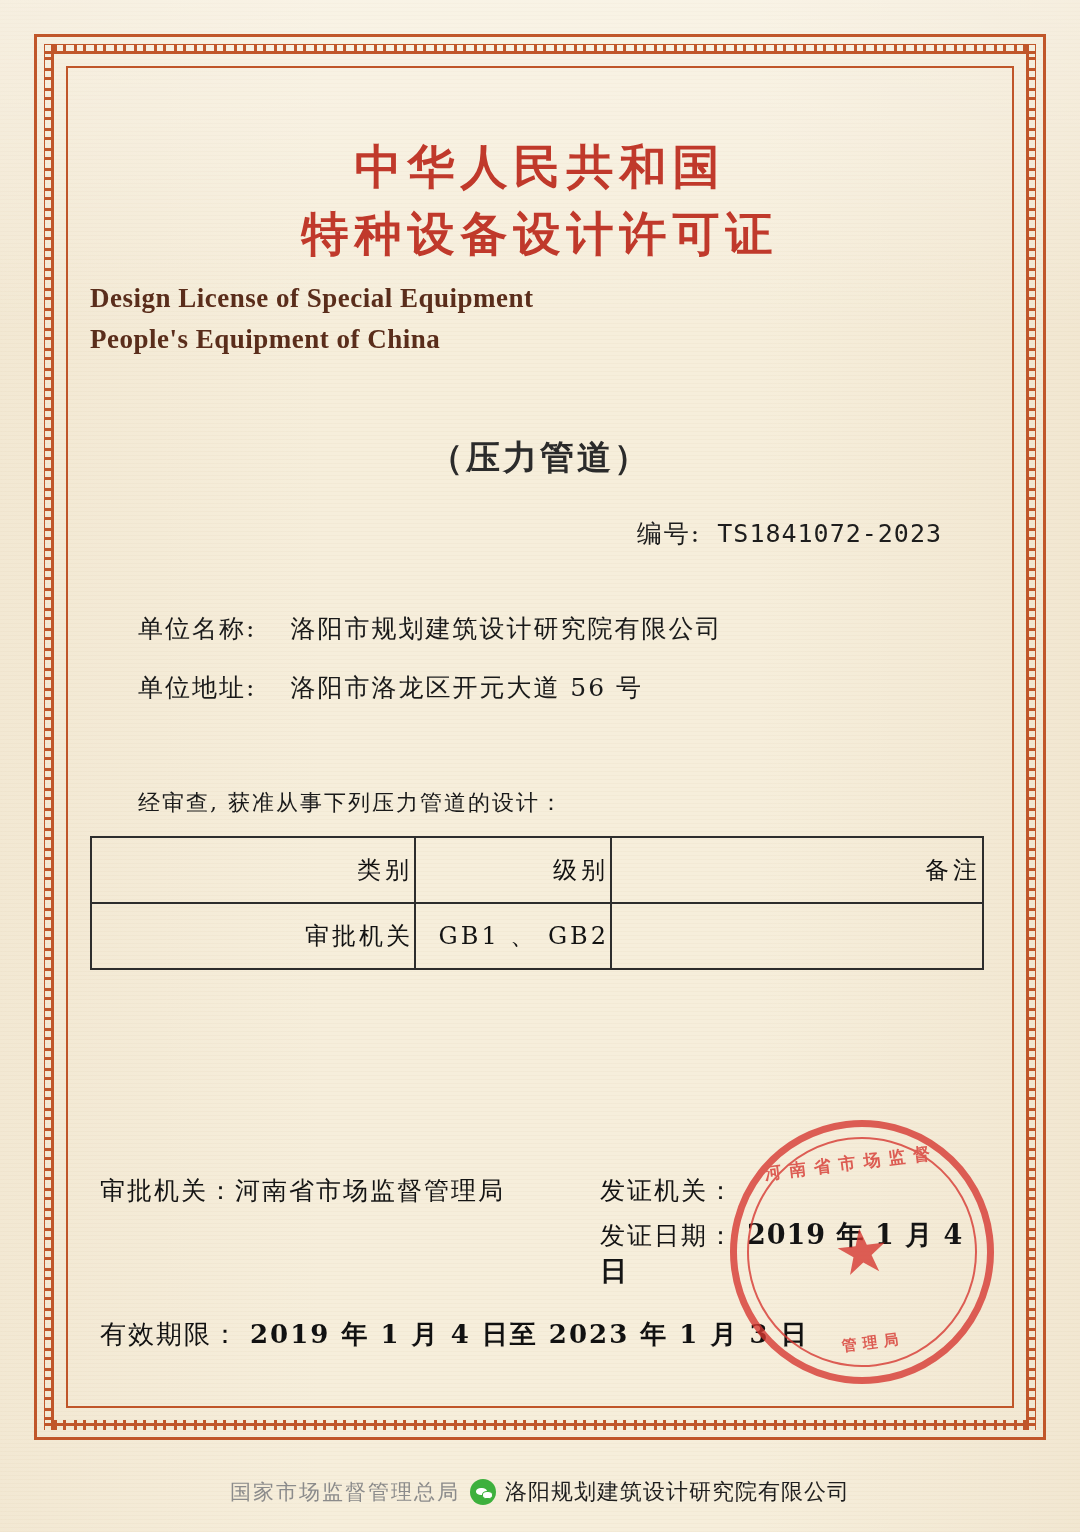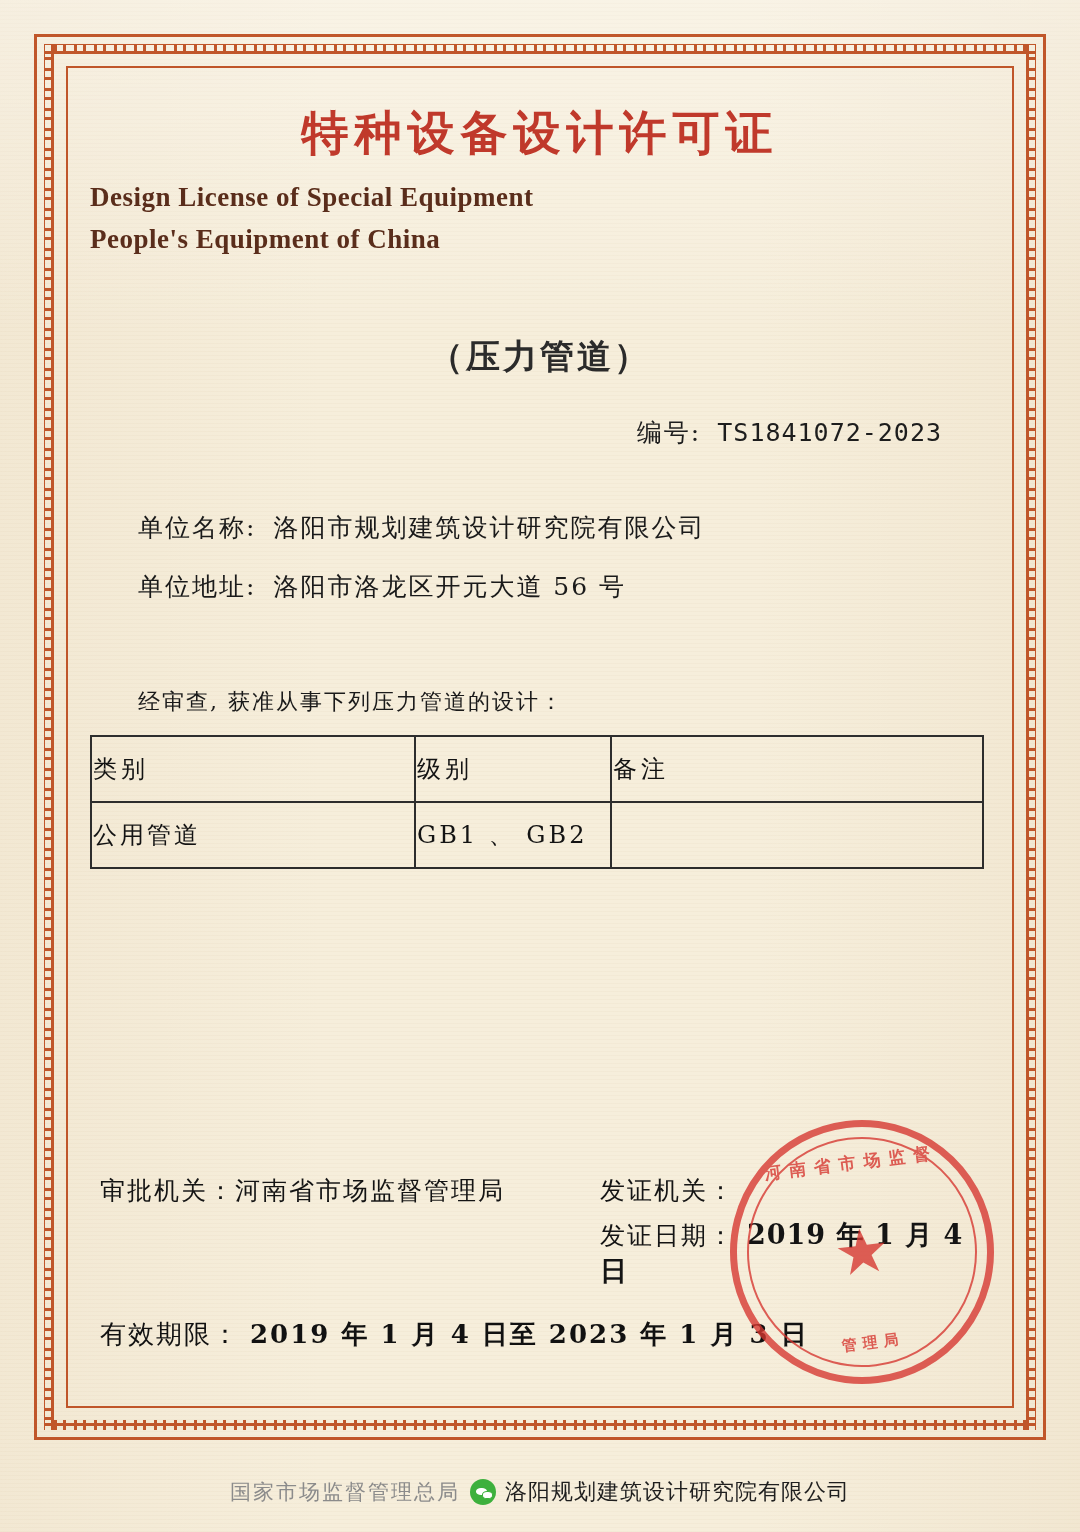--- a/index.html
+++ b/index.html
@@ -128,21 +128,21 @@
   }
   .info-row {
     font-family: "DejaVu Serif", serif;
     font-size: 25px;
     color: #1a1a1a;
     letter-spacing: 2px;
     margin-bottom: 26px;
     white-space: nowrap;
   }
   .info-row .label { letter-spacing: 2px; }
-  .info-row .value { margin-left: 7px; }
+  .info-row .value { margin-left: 24px; }
 
   .statement {
     margin-top: 84px;
     padding-left: 48px;
     font-family: "DejaVu Serif", serif;
     font-size: 22px;
     color: #1a1a1a;
     letter-spacing: 2px;
   }
 
@@ -150,21 +150,21 @@
   table.scope {
     margin-top: 18px;
     margin-left: 0px;
     width: 880px;
     border-collapse: collapse;
     table-layout: fixed;
   }
   table.scope th, table.scope td {
     border: 2px solid #2d2d2d;
     height: 62px;
-    text-align: left;
+    text-align: right;
     font-family: "DejaVu Serif", serif;
     font-size: 24px;
     color: #131313;
     letter-spacing: 3px;
     font-weight: normal;
   }
   table.scope th { letter-spacing: 4px; }
   .col-a { width: 320px; }
   .col-b { width: 192px; }
   .col-c { width: 368px; }
@@ -309,20 +309,21 @@
 <body>
 
 <div id="certificate">
 
   <div class="frame-outer"></div>
   <div class="frame-mid"></div>
   <div class="frame-inner"></div>
 
   <div class="content">
 
+    <div class="title-cn title-cn-1">中华人民共和国</div>
     <div class="title-cn title-cn-2">特种设备设计许可证</div>
     <div class="title-en first">Design License of Special Equipment</div>
     <div class="title-en">People's Equipment of China</div>
 
     <div class="subtitle">（压力管道）</div>
 
     <div class="serial">
       <span class="label">编号:</span>
       <span>TS1841072-2023</span>
     </div>
@@ -344,21 +345,21 @@
       <table class="scope">
         <thead>
           <tr>
             <th class="col-a">类别</th>
             <th class="col-b">级别</th>
             <th class="col-c">备注</th>
           </tr>
         </thead>
         <tbody>
           <tr>
-            <td>公用管道</td>
+            <td>审批机关</td>
             <td class="mono">GB1 、 GB2</td>
             <td></td>
           </tr>
         </tbody>
       </table>
     </div>
 
     <div class="auth">
 
       <div class="seal">

